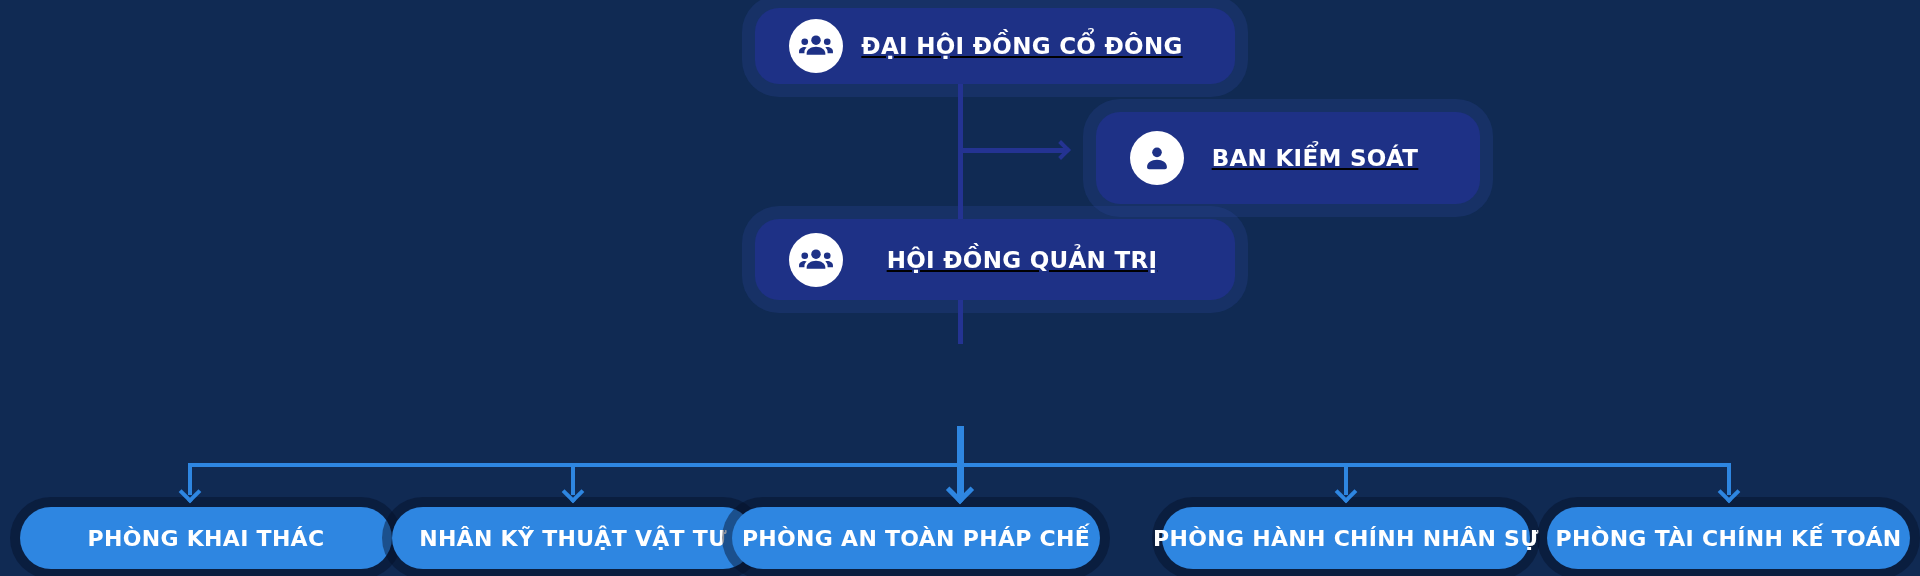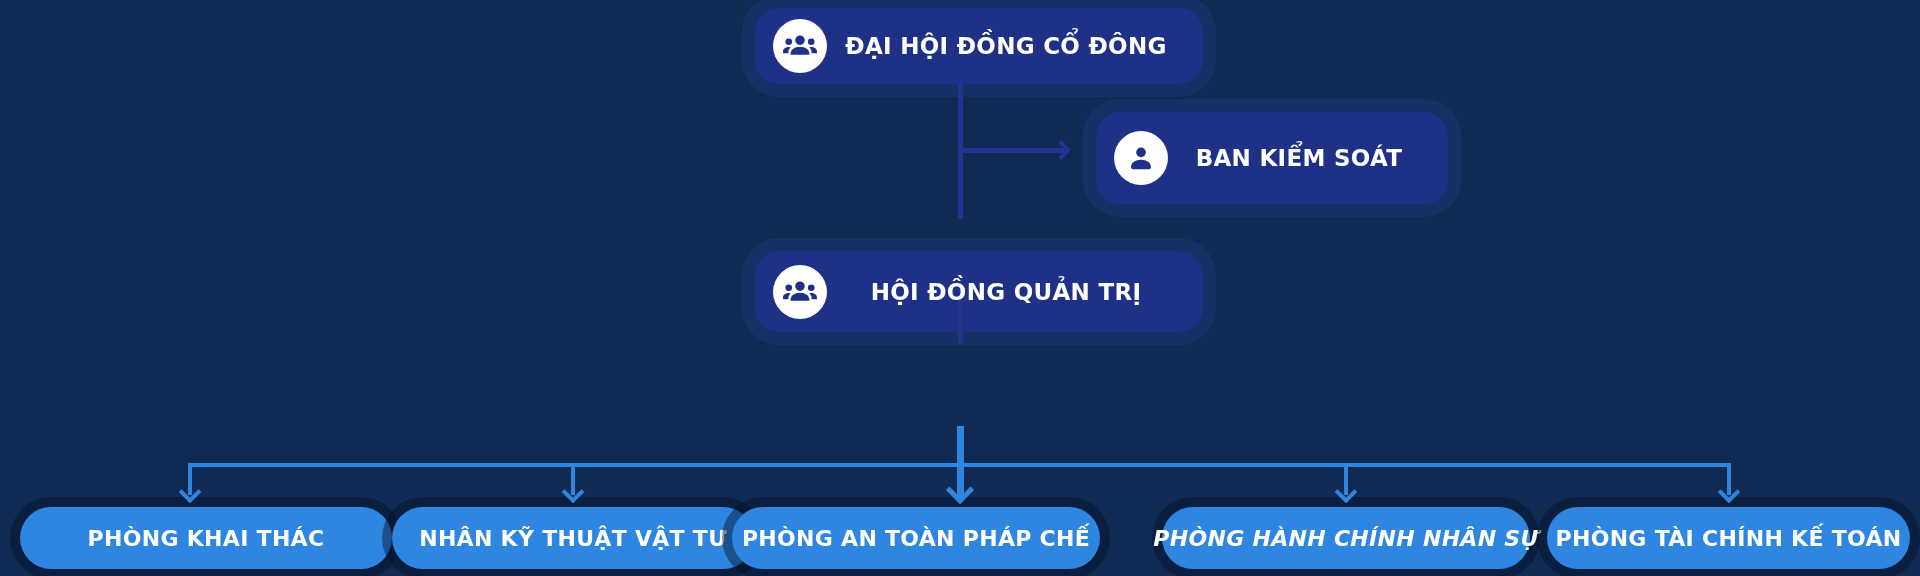--- a/index.html
+++ b/index.html
@@ -5,27 +5,28 @@
   html,body { margin:0; padding:0; background:#102a53; }
   .stage {
     position:relative; width:1920px; height:576px;
     background:#102a53; overflow:hidden;
     font-family:"DejaVu Sans","Liberation Sans",sans-serif;
   }
 
   
   .node {
     position:absolute; background:#1e3186; border-radius:24px;
-    display:flex; align-items:center; padding:0 18px;
+    display:flex; align-items:center; padding:0 34px;
     box-shadow:0 0 0 13px rgba(44,72,160,0.25);
     z-index:2;
+    text-decoration:underline;
   }
   #n-dhdcd { left:755px; top:8px;   width:412px; height:76px; }
   #n-bks   { left:1096px; top:112px; width:316px; height:92px; }
-  #n-hdqt  { left:755px; top:219px; width:412px; height:81px;margin-top:32px; }
+  #n-hdqt  { left:755px; top:219px; width:412px; height:81px; }
   #n-bgd   { left:755px; top:344px; width:412px; height:82px; }
 
   .icon-circle {
     width:54px; height:54px; border-radius:50%; background:#ffffff;
     display:flex; align-items:center; justify-content:center; flex:0 0 auto;
   }
   .node-label {
     flex:1; text-align:center; color:#ffffff; font-weight:700;
     font-size:23px; letter-spacing:0.3px; white-space:nowrap;
   }
@@ -35,21 +36,21 @@
     position:absolute; top:507px; height:62px; border-radius:31px;
     background:#2e86e1; color:#ffffff;
     display:flex; align-items:center; justify-content:center;
     font-weight:700; font-size:22px; letter-spacing:0.3px; white-space:nowrap;
     box-shadow:0 0 0 10px rgba(5,15,40,0.45);
     z-index:2;
   }
   #p-1 { left:20px;    width:372px; }
   #p-2 { left:392px;  width:362px; }
   #p-3 { left:732px;  width:368px; }
-  #p-4 { left:1162px; width:368px;font-style:italic; }
+  #p-4 { left:1162px; width:368px; }
   #p-5 { left:1547px; width:363px; }
 
   
   .conn { position:absolute; z-index:3; }
   .indigo { background:#243392; }
   .ltblue { background:#2e86e1; }
 
   #c-v1      { left:958px; top:84px;  width:5px;  height:135px; }
   #c-hbranch { left:961px; top:148px; width:106px; height:5px; }
   #c-v2      { left:958px; top:300px; width:5px;  height:44px; }

